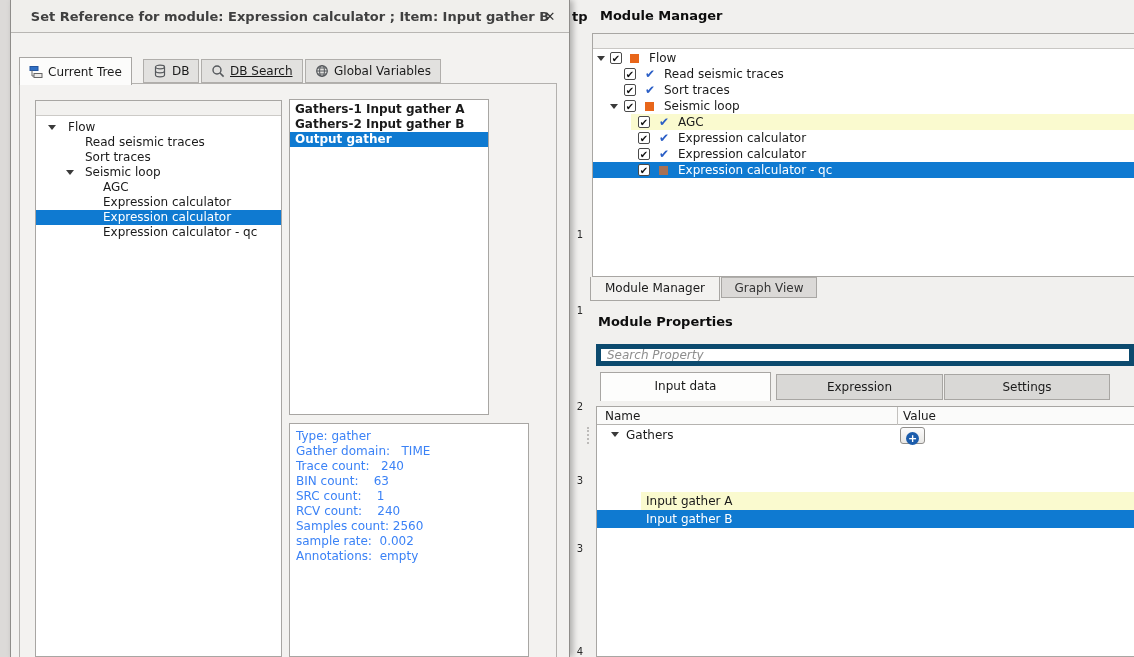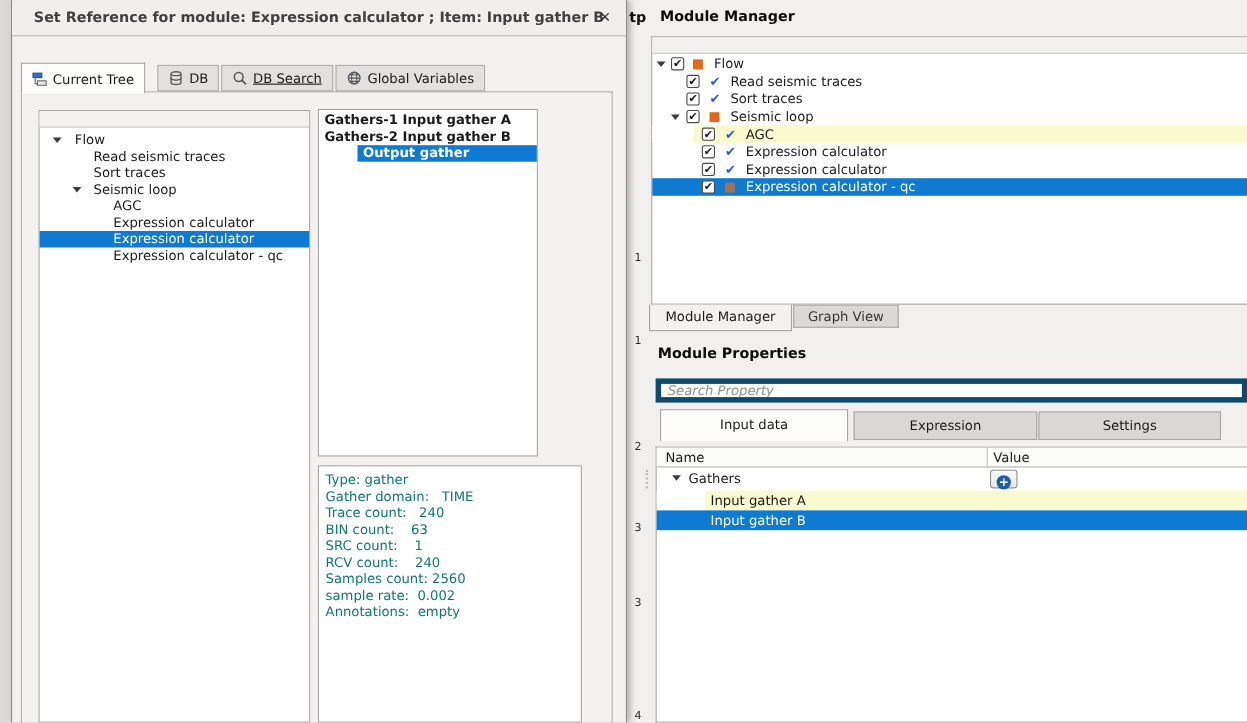--- a/index.html
+++ b/index.html
@@ -57,21 +57,21 @@
   .mp-head { position:relative; height:18px; line-height:18px; background:#fbfbfa; border-bottom:1px solid #b5b3b0; }
   .mp-head .c-name { position:absolute; left:8px; }
   .mp-head .c-value { position:absolute; left:306px; }
   .mp-head .divider { position:absolute; left:300px; top:0; height:18px; border-left:1px solid #c3c1be; }
   .prow { position:relative; height:18px; line-height:18px; }
   .prow .exp { position:absolute; left:14px; top:7px; width:0; height:0; border-left:4px solid transparent; border-right:4px solid transparent; border-top:5px solid #3a3a3a; }
   .prow .lbl { position:absolute; white-space:nowrap; }
   .prow.gathers { height:21px; line-height:21px; }
   .prow.gathers .lbl { left:29px; }
   .prow.child .lbl { left:49px; }
-  .prow.hl { background:linear-gradient(to right,#fff 0,#fff 44px,#fafacf 44px); }
+  .prow.hl { background:linear-gradient(to right,#fff 0,#fff 44px,#fafacf 44px);margin-top:46px; }
   .prow.sel { background:#0f7ad1; color:#fff; }
   .plus-btn { position:absolute; left:303px; top:2px; width:25px; height:17px; border:1px solid #908e8b; border-radius:3px; background:linear-gradient(#fcfcfc,#e8e7e5); text-align:center; }
   .plus-circle { display:inline-block; margin-top:1px; width:13px; height:13px; border-radius:50%; background:#1b5cab; color:#fff; font-size:11px; font-weight:bold; line-height:13px; }
 
   
   .dialog { left:10px; top:0; width:560px; height:657px; background:#f3f2f0; border-left:1px solid #8f8d8a; border-right:1px solid #8f8d8a; box-shadow:3px 0 6px rgba(0,0,0,.28); }
   .dlg-titlebar { position:absolute; left:0; top:0; width:100%; height:33px; background:#f0efec; border-bottom:1px solid #b8b6b3; display:flex; align-items:center; justify-content:center; }
   .dlg-title { font-weight:bold; font-size:13px; color:#404040; }
   .dlg-close { position:absolute; right:10px; top:8px; width:18px; height:18px; text-align:center; line-height:18px; font-size:13px; color:#333; cursor:default; }
 
@@ -92,24 +92,24 @@
   .drow .exp { position:absolute; top:5px; width:0; height:0; border-left:4px solid transparent; border-right:4px solid transparent; border-top:5px solid #3a3a3a; }
   .drow .lbl { position:absolute; top:0; }
   .dr0 .exp{left:12px} .dr0 .lbl{left:32px}
   .dr1 .exp{left:30px} .dr1 .lbl{left:49px}
   .dr2 .lbl{left:67px}
   .drow.sel { background:#0f7ad1; color:#fff; }
 
   .dlist { position:absolute; left:278px; top:99px; width:200px; height:316px; background:#fff; border:1px solid #a8a6a3; }
   .dlist-rows { padding-top:2px; }
   .lrow { position:relative; height:15px; line-height:15px; font-weight:bold; padding-left:5px; white-space:nowrap; }
-  .lrow.sel { background:#0f7ad1; color:#fff;margin-left:35px; }
+  .lrow.sel { background:#0f7ad1; color:#fff; }
 
   .ddetails { position:absolute; left:278px; top:423px; width:240px; height:234px; background:#fff; border:1px solid #a8a6a3; padding:5px 6px; }
-  .dline { white-space:pre; line-height:15px; font-size:12px; color:#0f766e; }
+  .dline { white-space:pre; line-height:15px; font-size:12px; color:#3b82f6; }
 </style>
 </head>
 <body>
 
 <div class="abs bg-right"></div>
 
 <div class="abs partial-label">tp</div>
 <div class="abs strip-num" style="top:229px">1</div>
 <div class="abs strip-num" style="top:305px">1</div>
 <div class="abs strip-num" style="top:401px">2</div>

